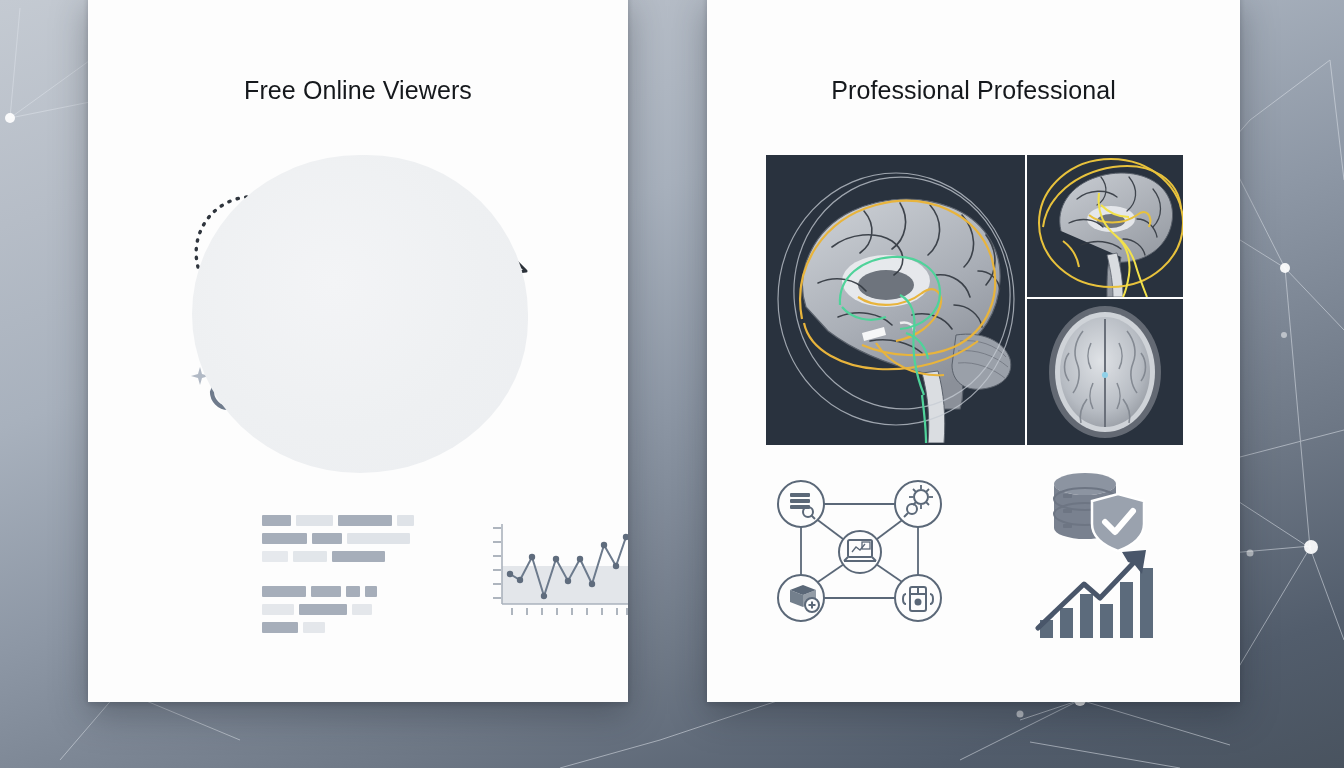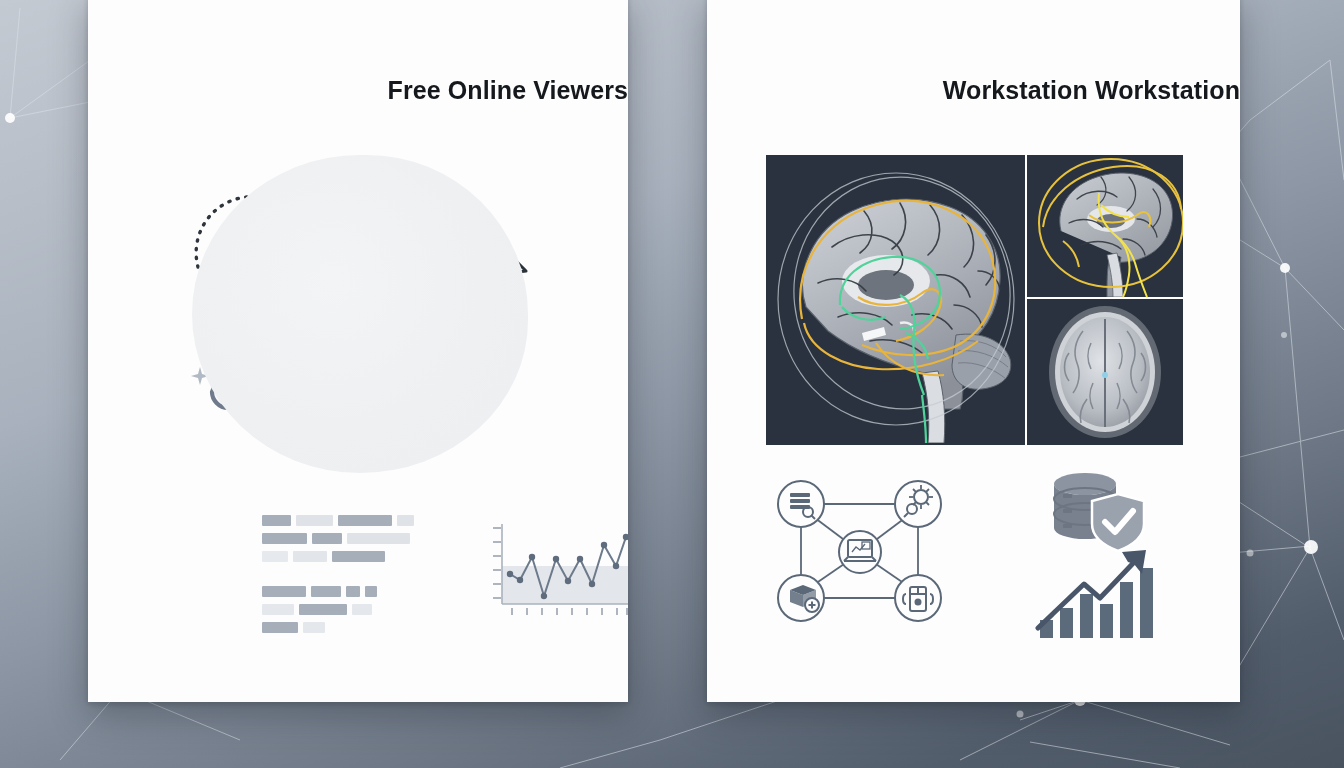--- a/index.html
+++ b/index.html
@@ -23,22 +23,22 @@
     position:absolute;
     background:#fdfdfd;
     box-shadow:0 12px 34px rgba(25,32,42,.34), 0 2px 6px rgba(25,32,42,.20);
     overflow:hidden;
   }
   #card-left { left:88px;  top:-6px; width:540px; height:708px; }
   #card-right{ left:707px; top:-6px; width:533px; height:708px; }
 
   .card-title{
     position:absolute; left:0; right:0;
-    text-align:right;
-    font-weight:700;
+    text-align:center;
+    font-weight:400;
     font-size:25px;
     letter-spacing:.1px;
     color:#15181c;
   }
   #card-left  .card-title{ top:82px; }
   #card-right .card-title{ top:82px; }
 
   
   #brain-hero{ position:absolute; left:96px; top:155px; width:348px; height:330px; }
   #hero-blob{
@@ -297,21 +297,21 @@
           <circle cx="106" cy="66" r="3.2"></circle>
           <circle cx="118" cy="27" r="3.2"></circle>
         <circle cx="130" cy="48" r="3.2"></circle>
           <circle cx="140" cy="19" r="3.2"></circle>
       </g>
     </svg>
   </div>
 </section>
 
 <section class="card" id="card-right">
-  <h2 class="card-title">Workstation Workstation</h2>
+  <h2 class="card-title">Professional Professional</h2>
 
   <div id="mri-grid">
 
     <div class="mri" id="mri-main">
       <svg viewBox="0 0 259 288" width="259" height="288">
         <defs>
           <linearGradient id="mg1" x1="0" y1="0" x2=".5" y2="1">
             <stop offset="0%" stop-color="#cfd3d8"></stop>
               <stop offset="60%" stop-color="#a9aeb6"></stop>
             <stop offset="100%" stop-color="#8b9099"></stop>

